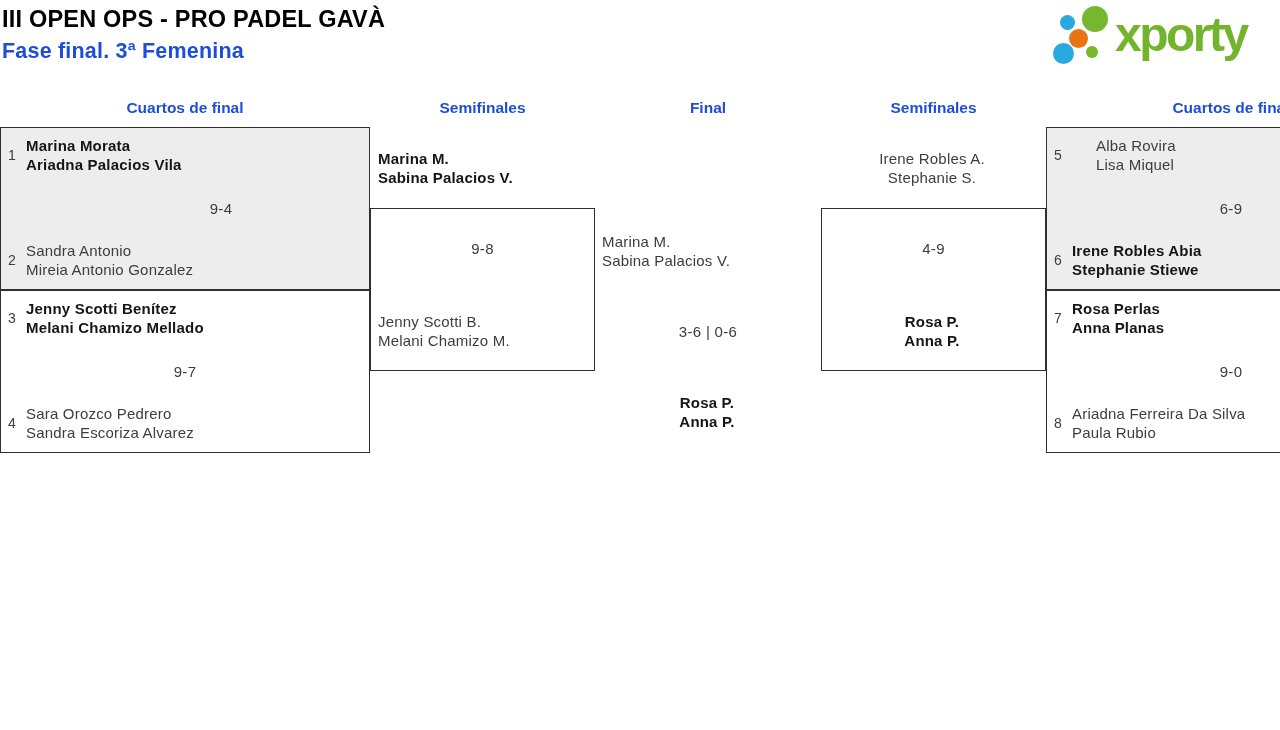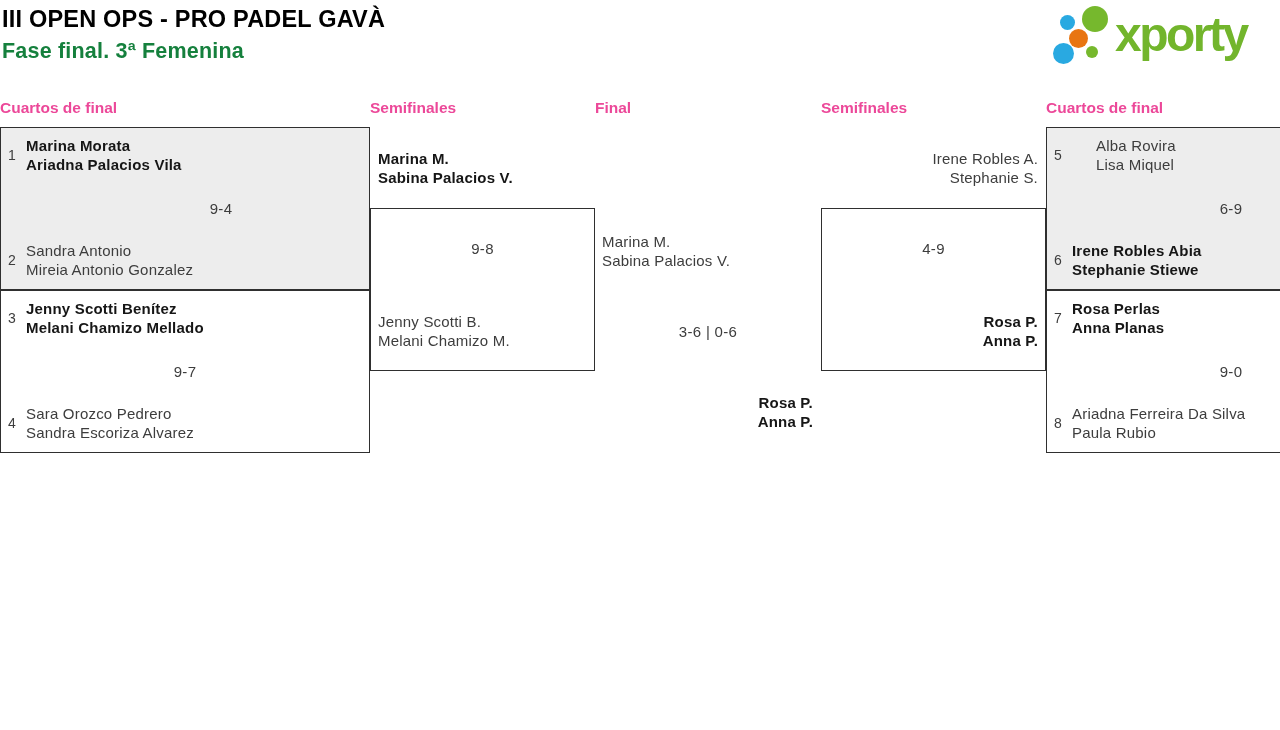--- a/index.html
+++ b/index.html
@@ -19,61 +19,61 @@
   
   .title {
     left: 2px; top: 3px;
     font-size: 23.5px; line-height: 33px;
     font-weight: 700; color: #000000;
     letter-spacing: 0.2px; white-space: nowrap;
   }
   .subtitle {
     left: 2px; top: 36px;
     font-size: 21.5px; line-height: 30px;
-    font-weight: 700; color: #15803d;
+    font-weight: 700; color: #1d4ed8;
     letter-spacing: 0.2px; white-space: nowrap;
   }
 
   
   .logo-dot { position: absolute; border-radius: 50%; }
   .dot-green       { background: #76b82d; }
   .dot-blue        { background: #29a9e1; }
   .dot-orange      { background: #e87511; }
   .logo-text {
     left: 1115px; top: 4px;
     font-size: 48px; line-height: 62px;
     font-weight: 700; letter-spacing: -2.5px;
     color: #72b52c; white-space: nowrap;
   }
 
   
   .round-header {
     top: 98px;
     font-size: 15.5px; line-height: 19px;
-    font-weight: 600; color: #ec4899;
-    text-align: left; white-space: nowrap;
+    font-weight: 600; color: #1d4ed8;
+    text-align: center; white-space: nowrap;
   }
 
   
   .box {
     position: absolute;
     box-sizing: border-box;
     border: 1px solid #2f2f2f;
     background: #ffffff;
   }
   .box.shaded { background: #ededed; }
 
   
   .pair {
     font-size: 15px; line-height: 19px;
     color: #3d3d3d; letter-spacing: 0.2px;
     white-space: nowrap;
   }
   .pair.win { font-weight: 700; color: #161616; }
-  .pair.right { text-align: right; }
+  .pair.right { text-align: center; }
   .seed {
     width: 16px; height: 38px; line-height: 38px;
     font-size: 14px; color: #3d3d3d;
     text-align: center;
   }
   .score {
     font-size: 15px; line-height: 19px;
     color: #3d3d3d; text-align: center;
     letter-spacing: 0.3px; white-space: nowrap;
   }

